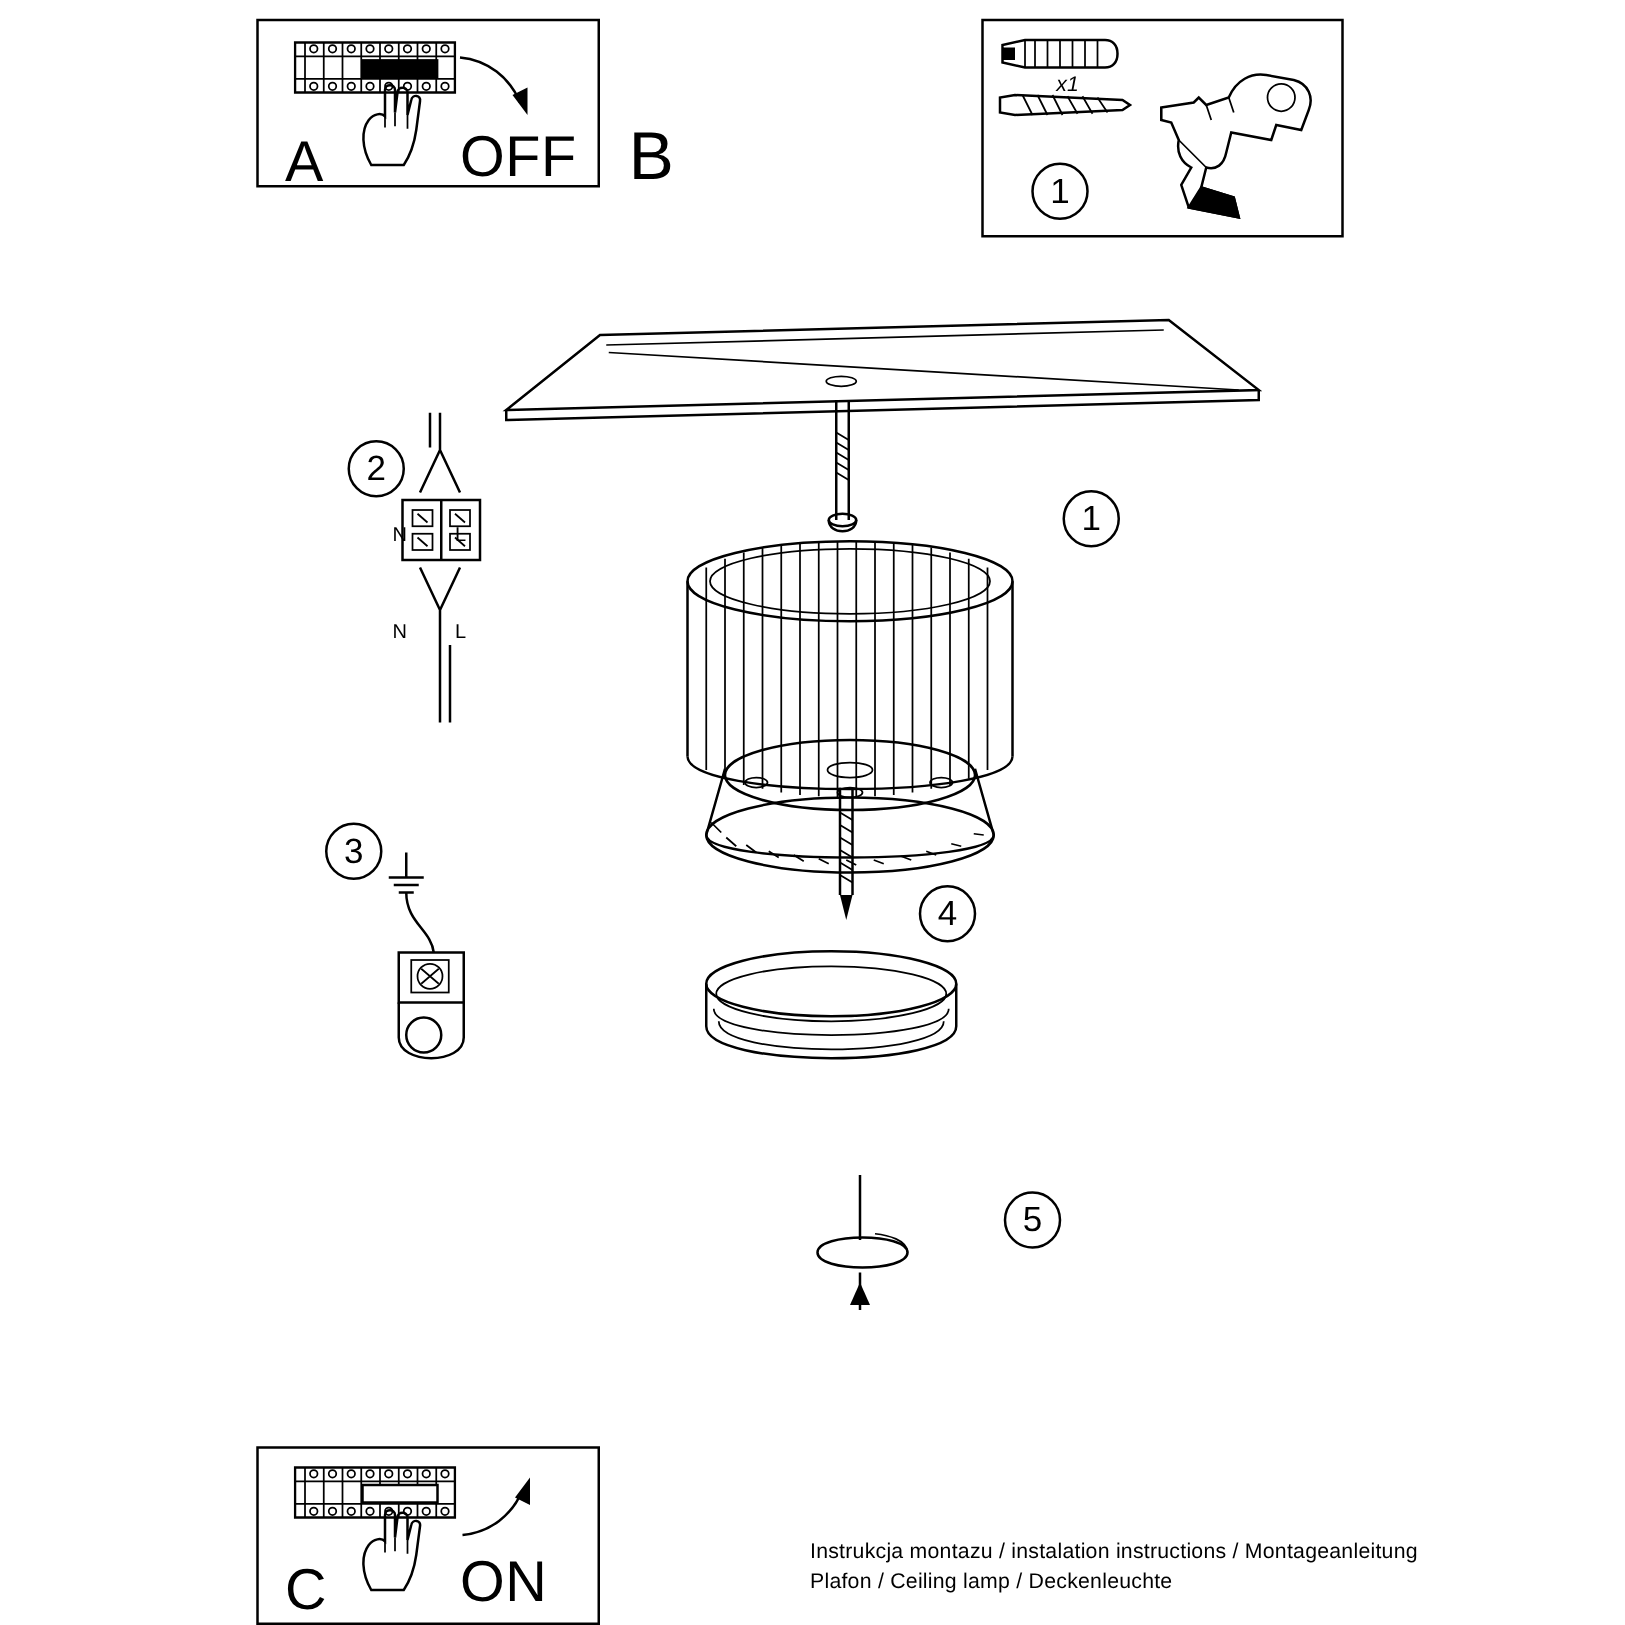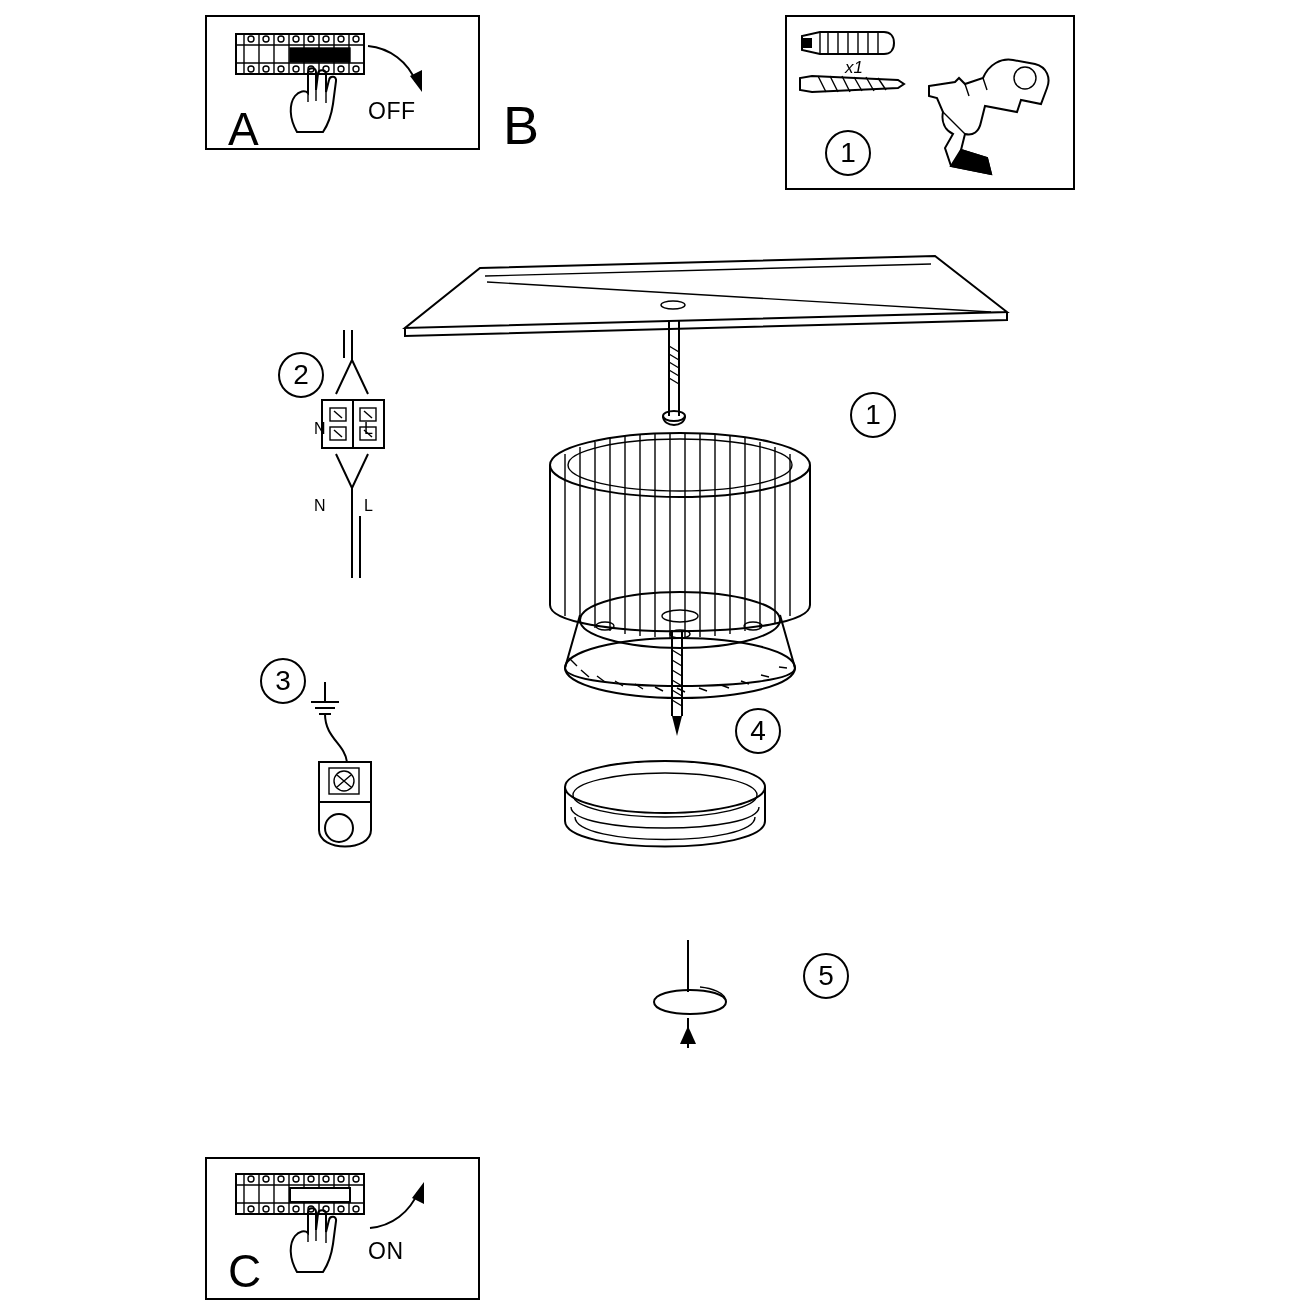--- a/index.html
+++ b/index.html
@@ -29,21 +29,21 @@
   }
   .big-letter {
     position: absolute;
     font-size: 46px;
     line-height: 1;
   }
 
   
   .word {
     position: absolute;
-    font-size: 23px;
+    font-size: 46px;
     letter-spacing: 0.5px;
   }
 
   
   .step {
     position: absolute;
     width: 46px;
     height: 46px;
     border: 2.5px solid #000;
     border-radius: 50%;
@@ -384,14 +384,16 @@
     </svg>
   </div>
 
   <div class="abs" style="left:360px; top:1172px;">
     <svg width="75" height="62" viewBox="0 0 75 62">
       <path class="st" d="M10 56 C32 54 50 40 58 20"></path>
       <path class="fill-black" d="M52 26 L64 10 L64 32 Z"></path>
     </svg>
   </div>
 
+  <div class="footer" style="left:648px; top:1228px;">Instrukcja montazu / instalation instructions / Montageanleitung</div>
+  <div class="footer" style="left:648px; top:1252px;">Plafon / Ceiling lamp / Deckenleuchte</div>
 
 </div>
 
 </body></html>

